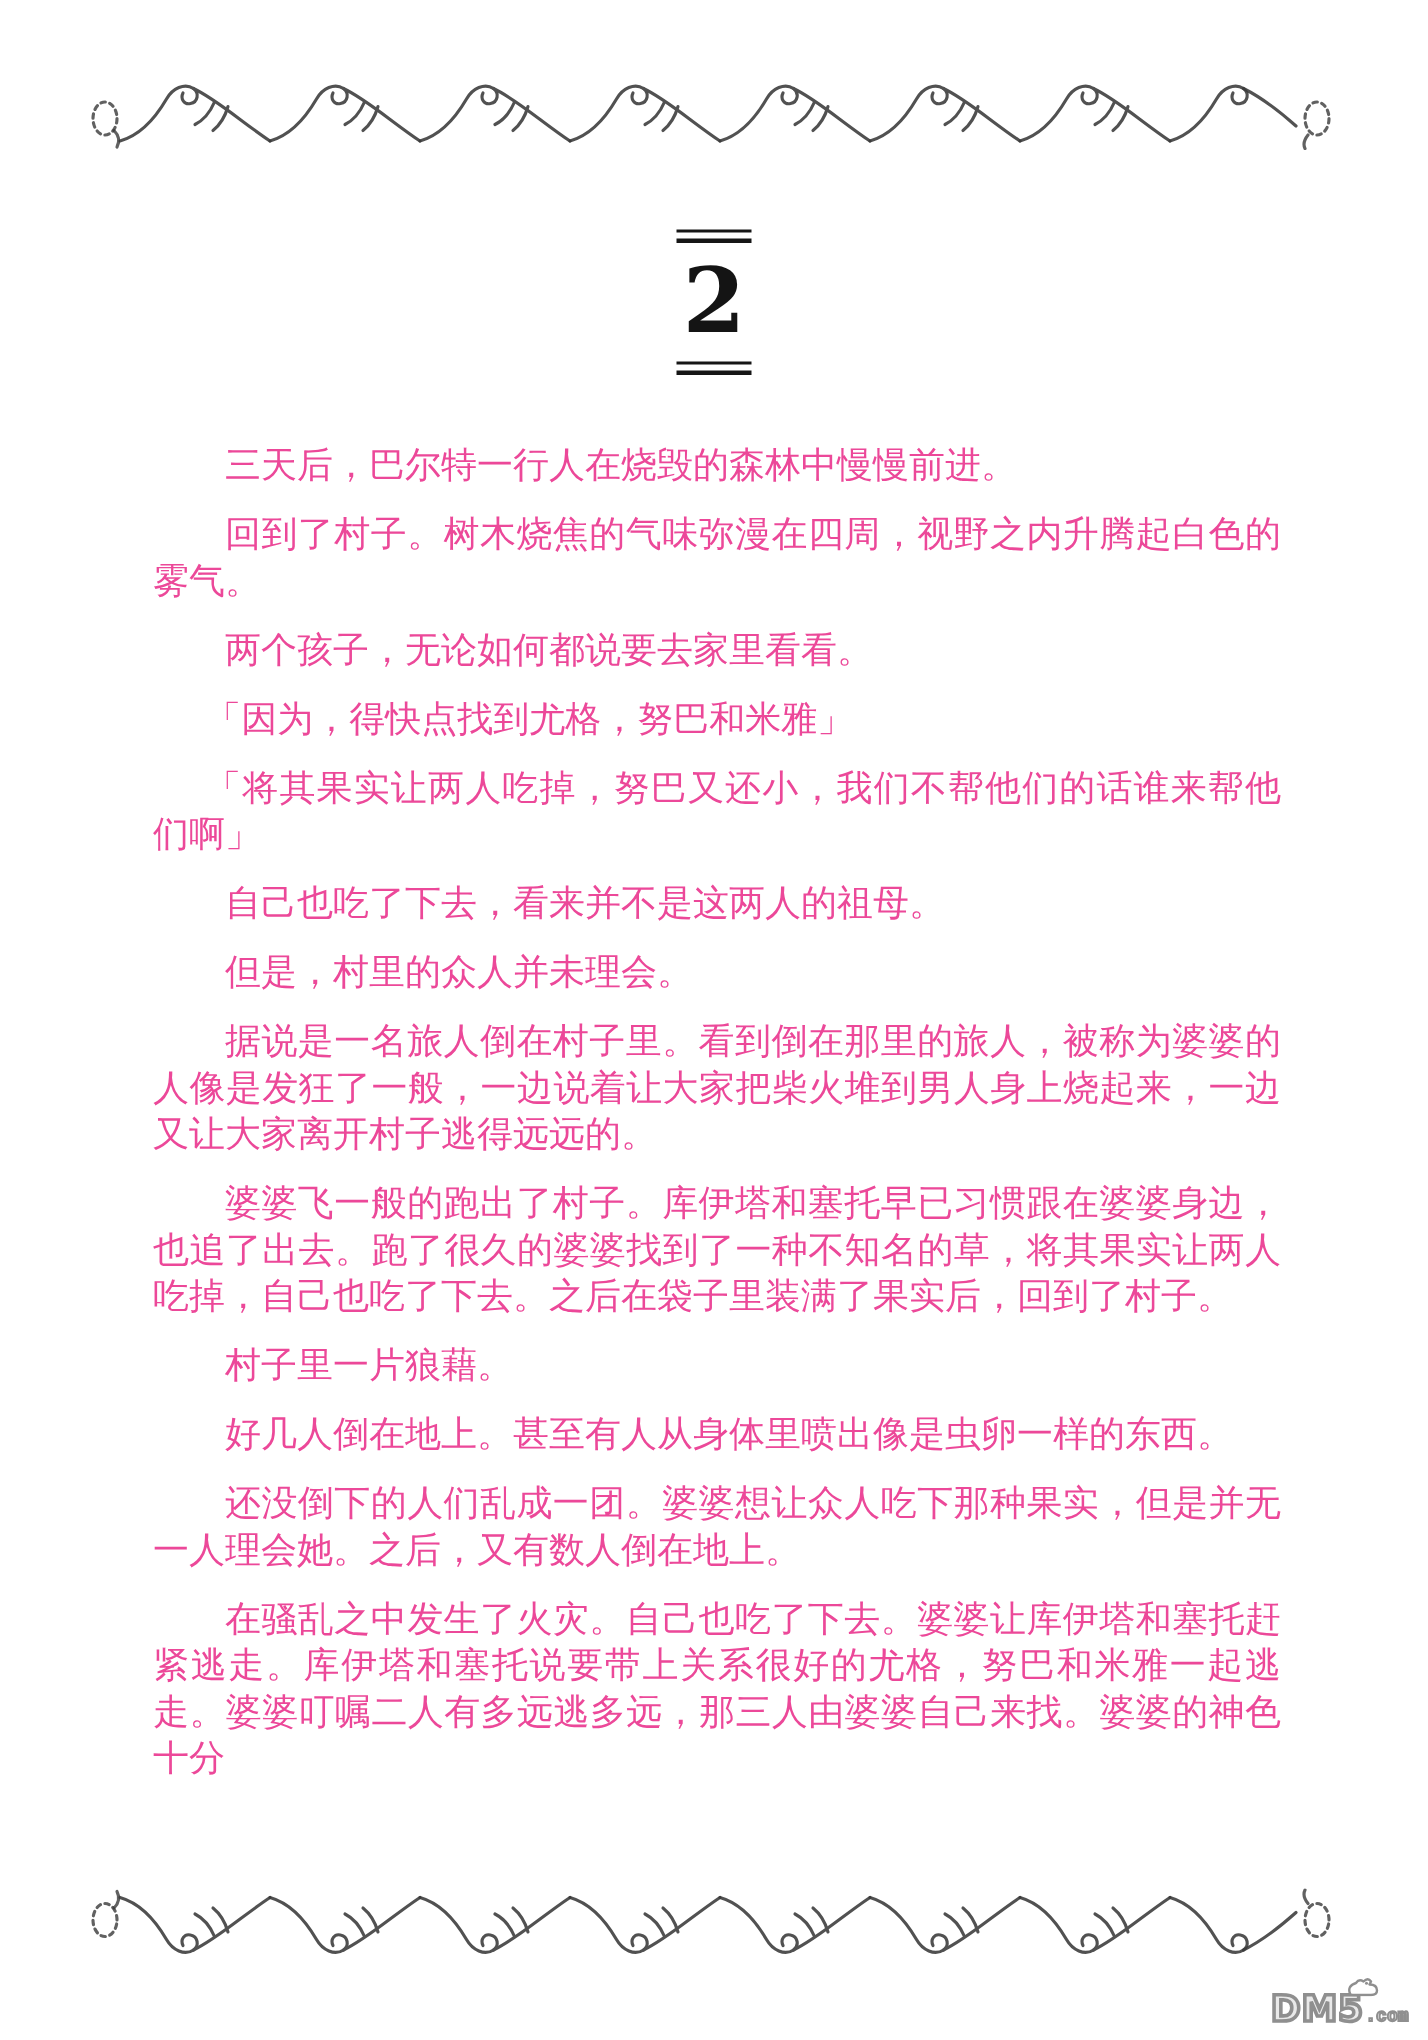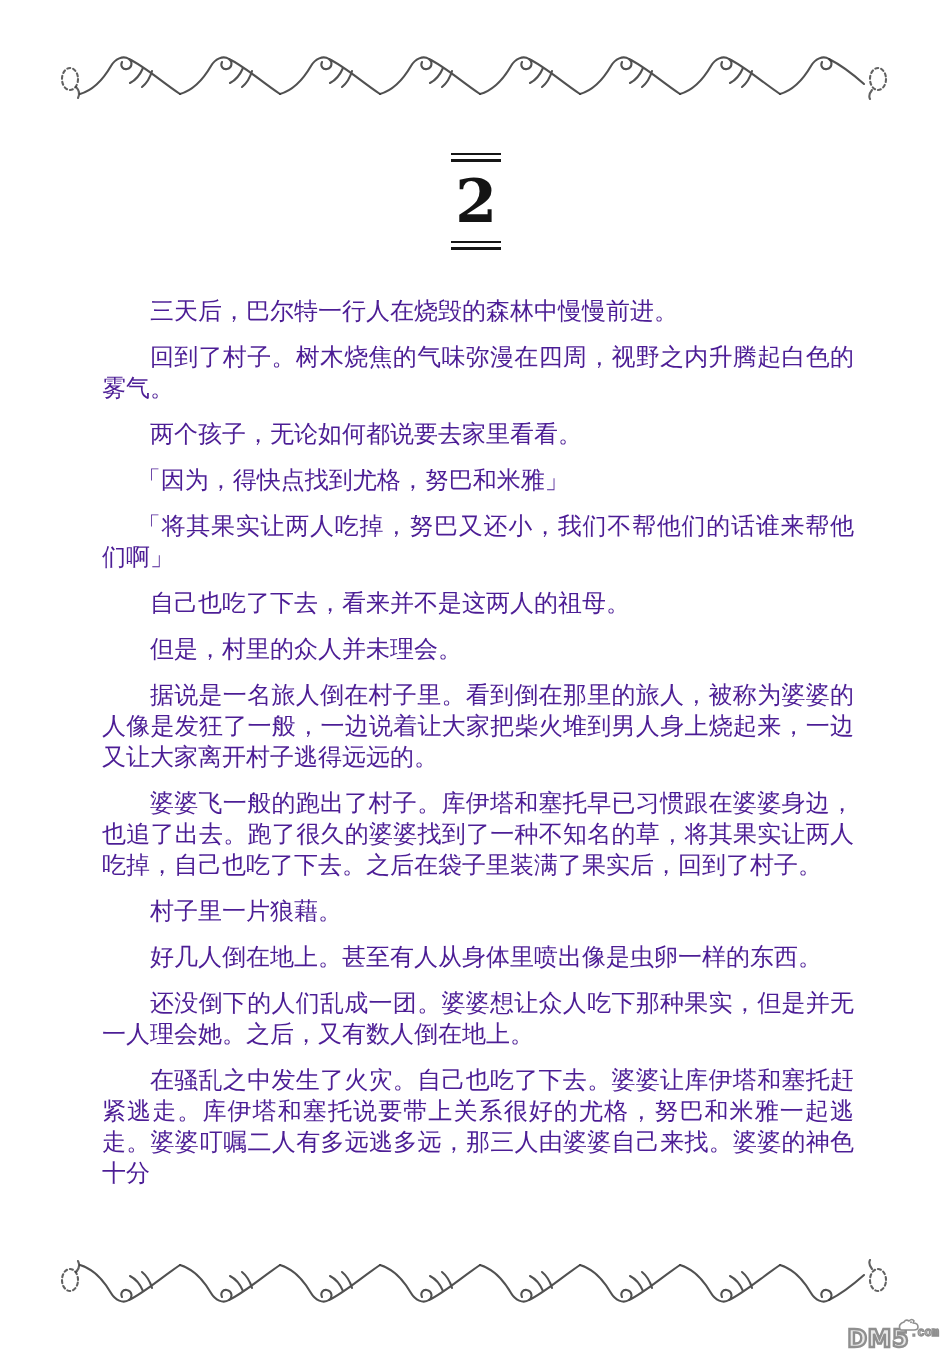--- a/index.html
+++ b/index.html
@@ -32,32 +32,32 @@
     line-height: 1;
     padding: 9px 0 10px 0;
     color: #141414;
   }
 
   
   .content {
     position: absolute;
     top: 296px; left: 102px; width: 752px;
     font-size: 24px; line-height: 31px;
-    color: #4c1d95;
+    color: #ec4899;
     text-align: justify;
     text-justify: inter-ideograph;
     letter-spacing: 0;
   }
   .content p { margin: 0 0 15px 0; text-indent: 2em; }
   .content p.quote { text-indent: 1.45em; }
 
   
   .watermark {
     position: absolute; right: 13px; bottom: 9px;
-    display: flex; align-items: flex-start;
+    display: flex; align-items: flex-end;
     line-height: 1;
     margin-top: 32px;
   }
   .wm-brand {
     font-family: "DejaVu Sans", "Liberation Sans", sans-serif;
     font-weight: bold; font-size: 24px;
     color: #e9e9e9;
     -webkit-text-stroke: 2.4px #8f8f8f;
     letter-spacing: 0.5px;
   }

